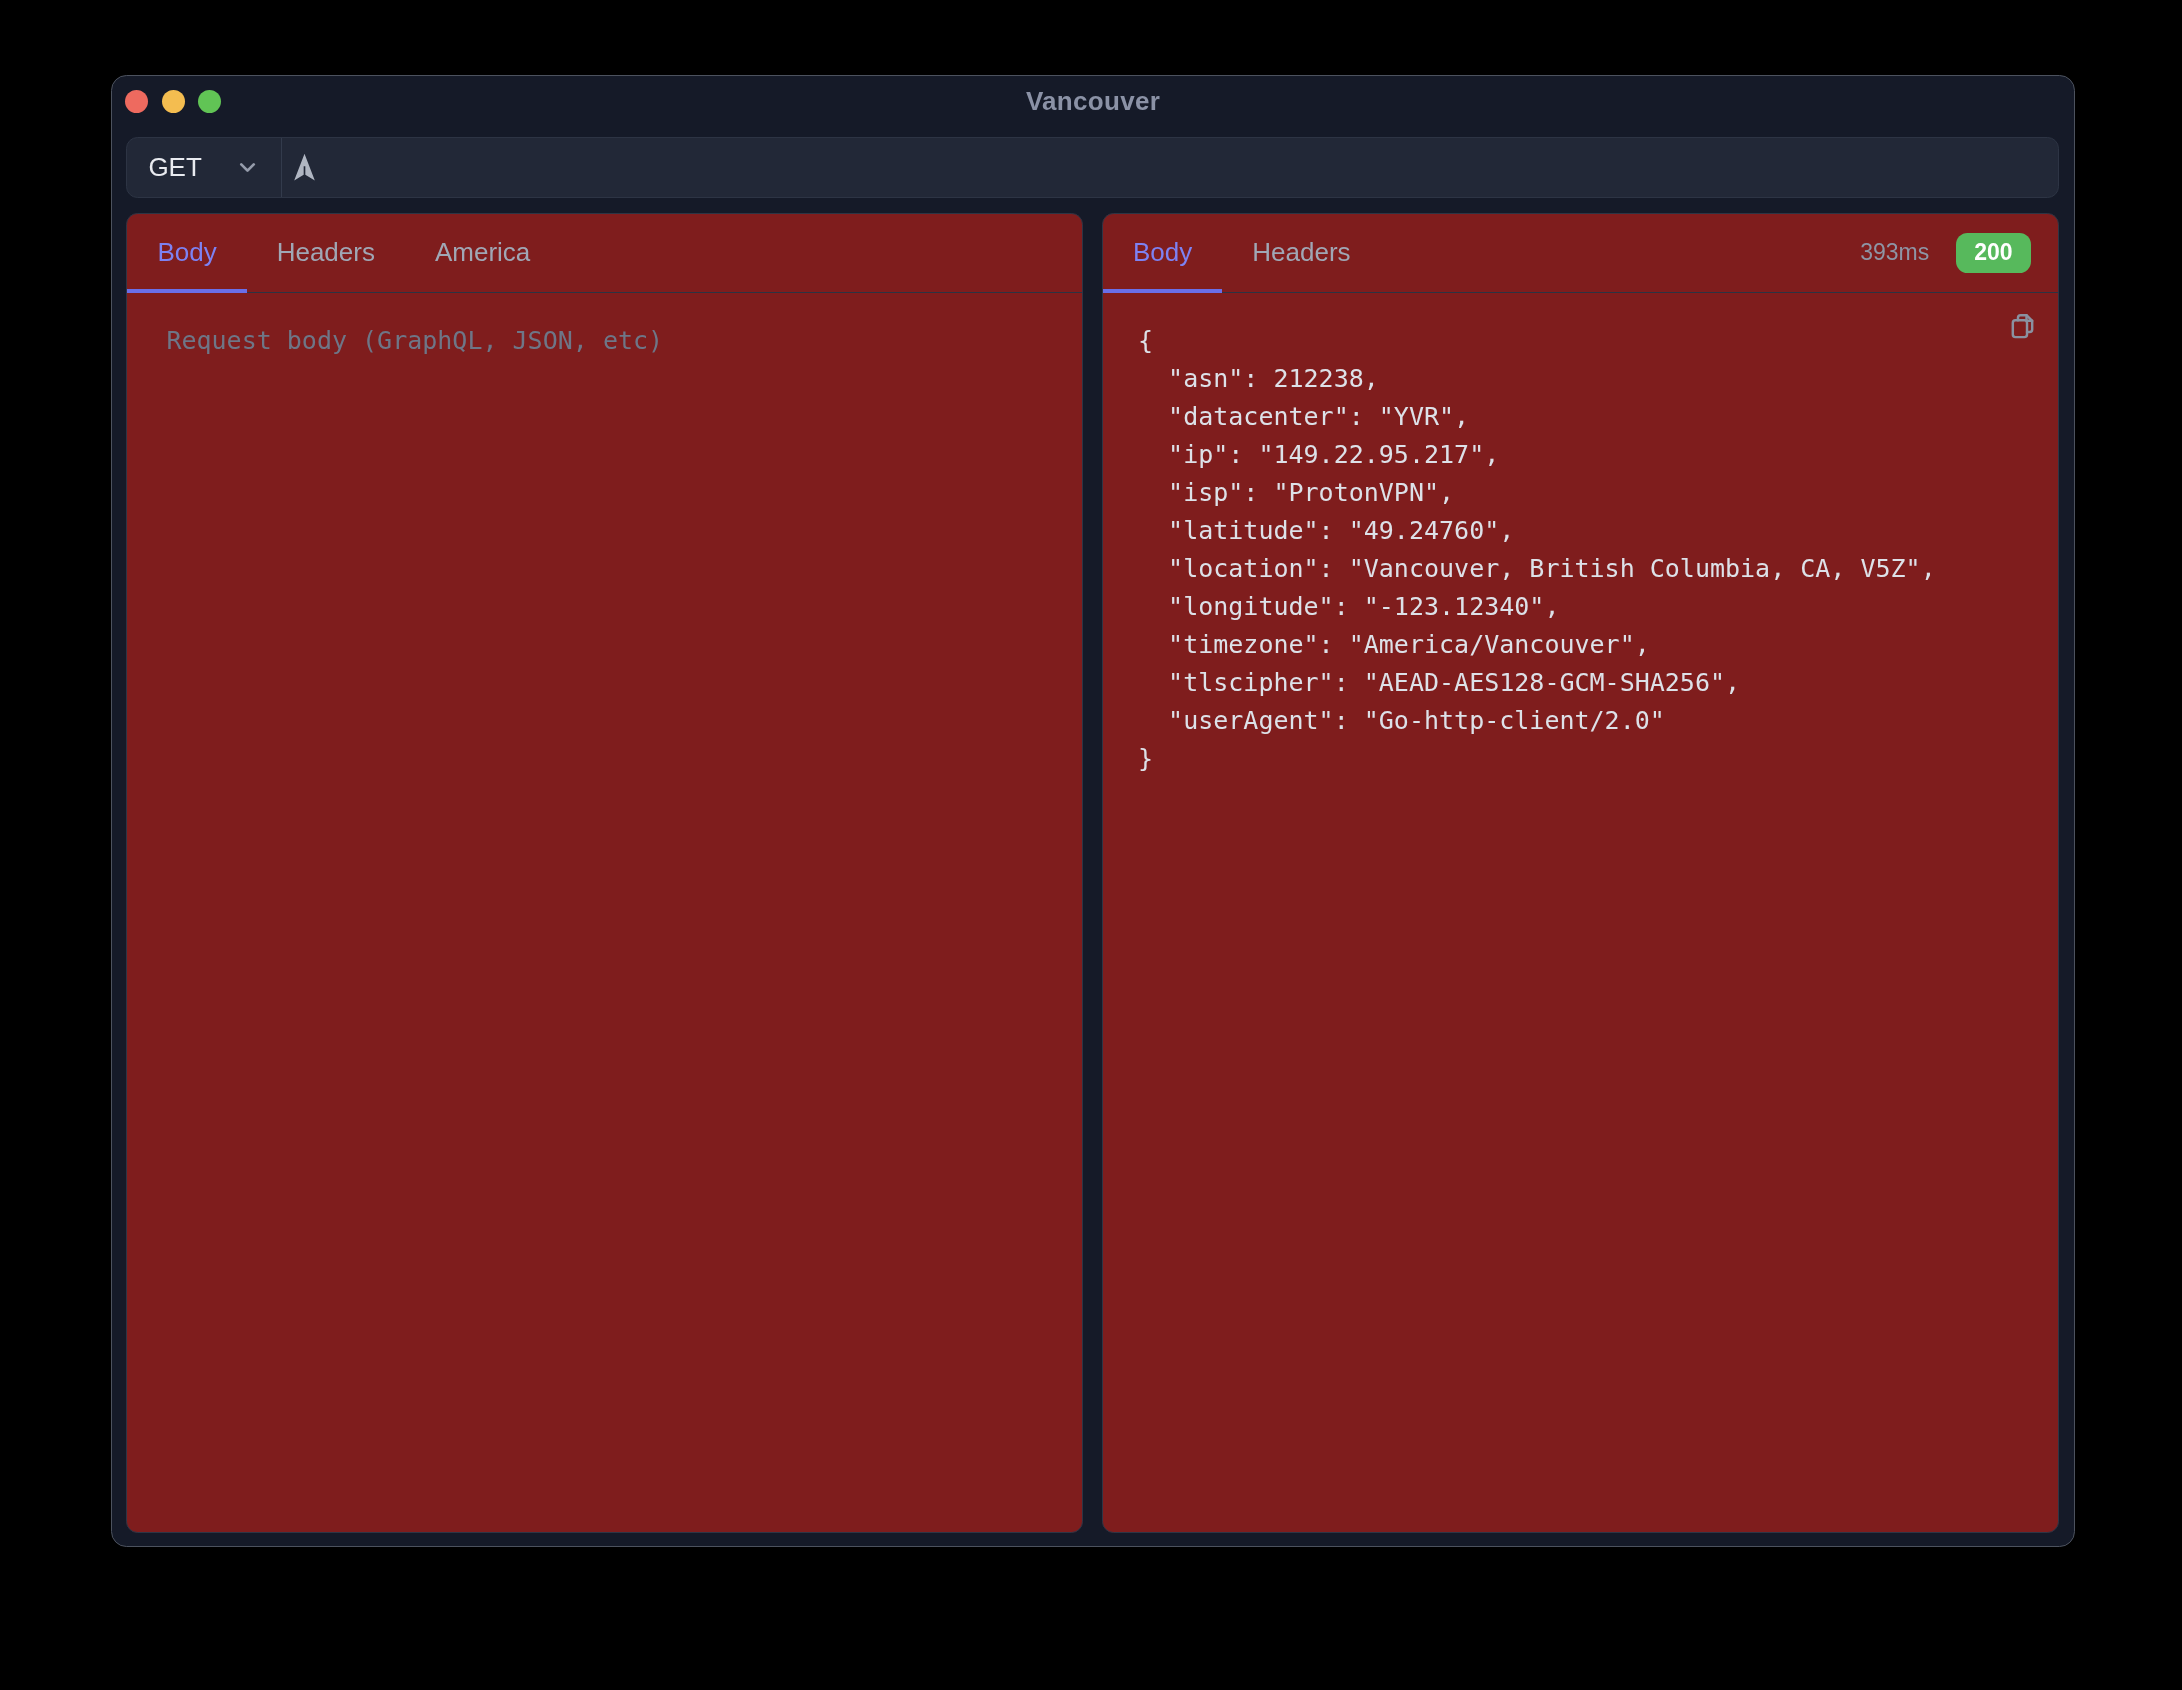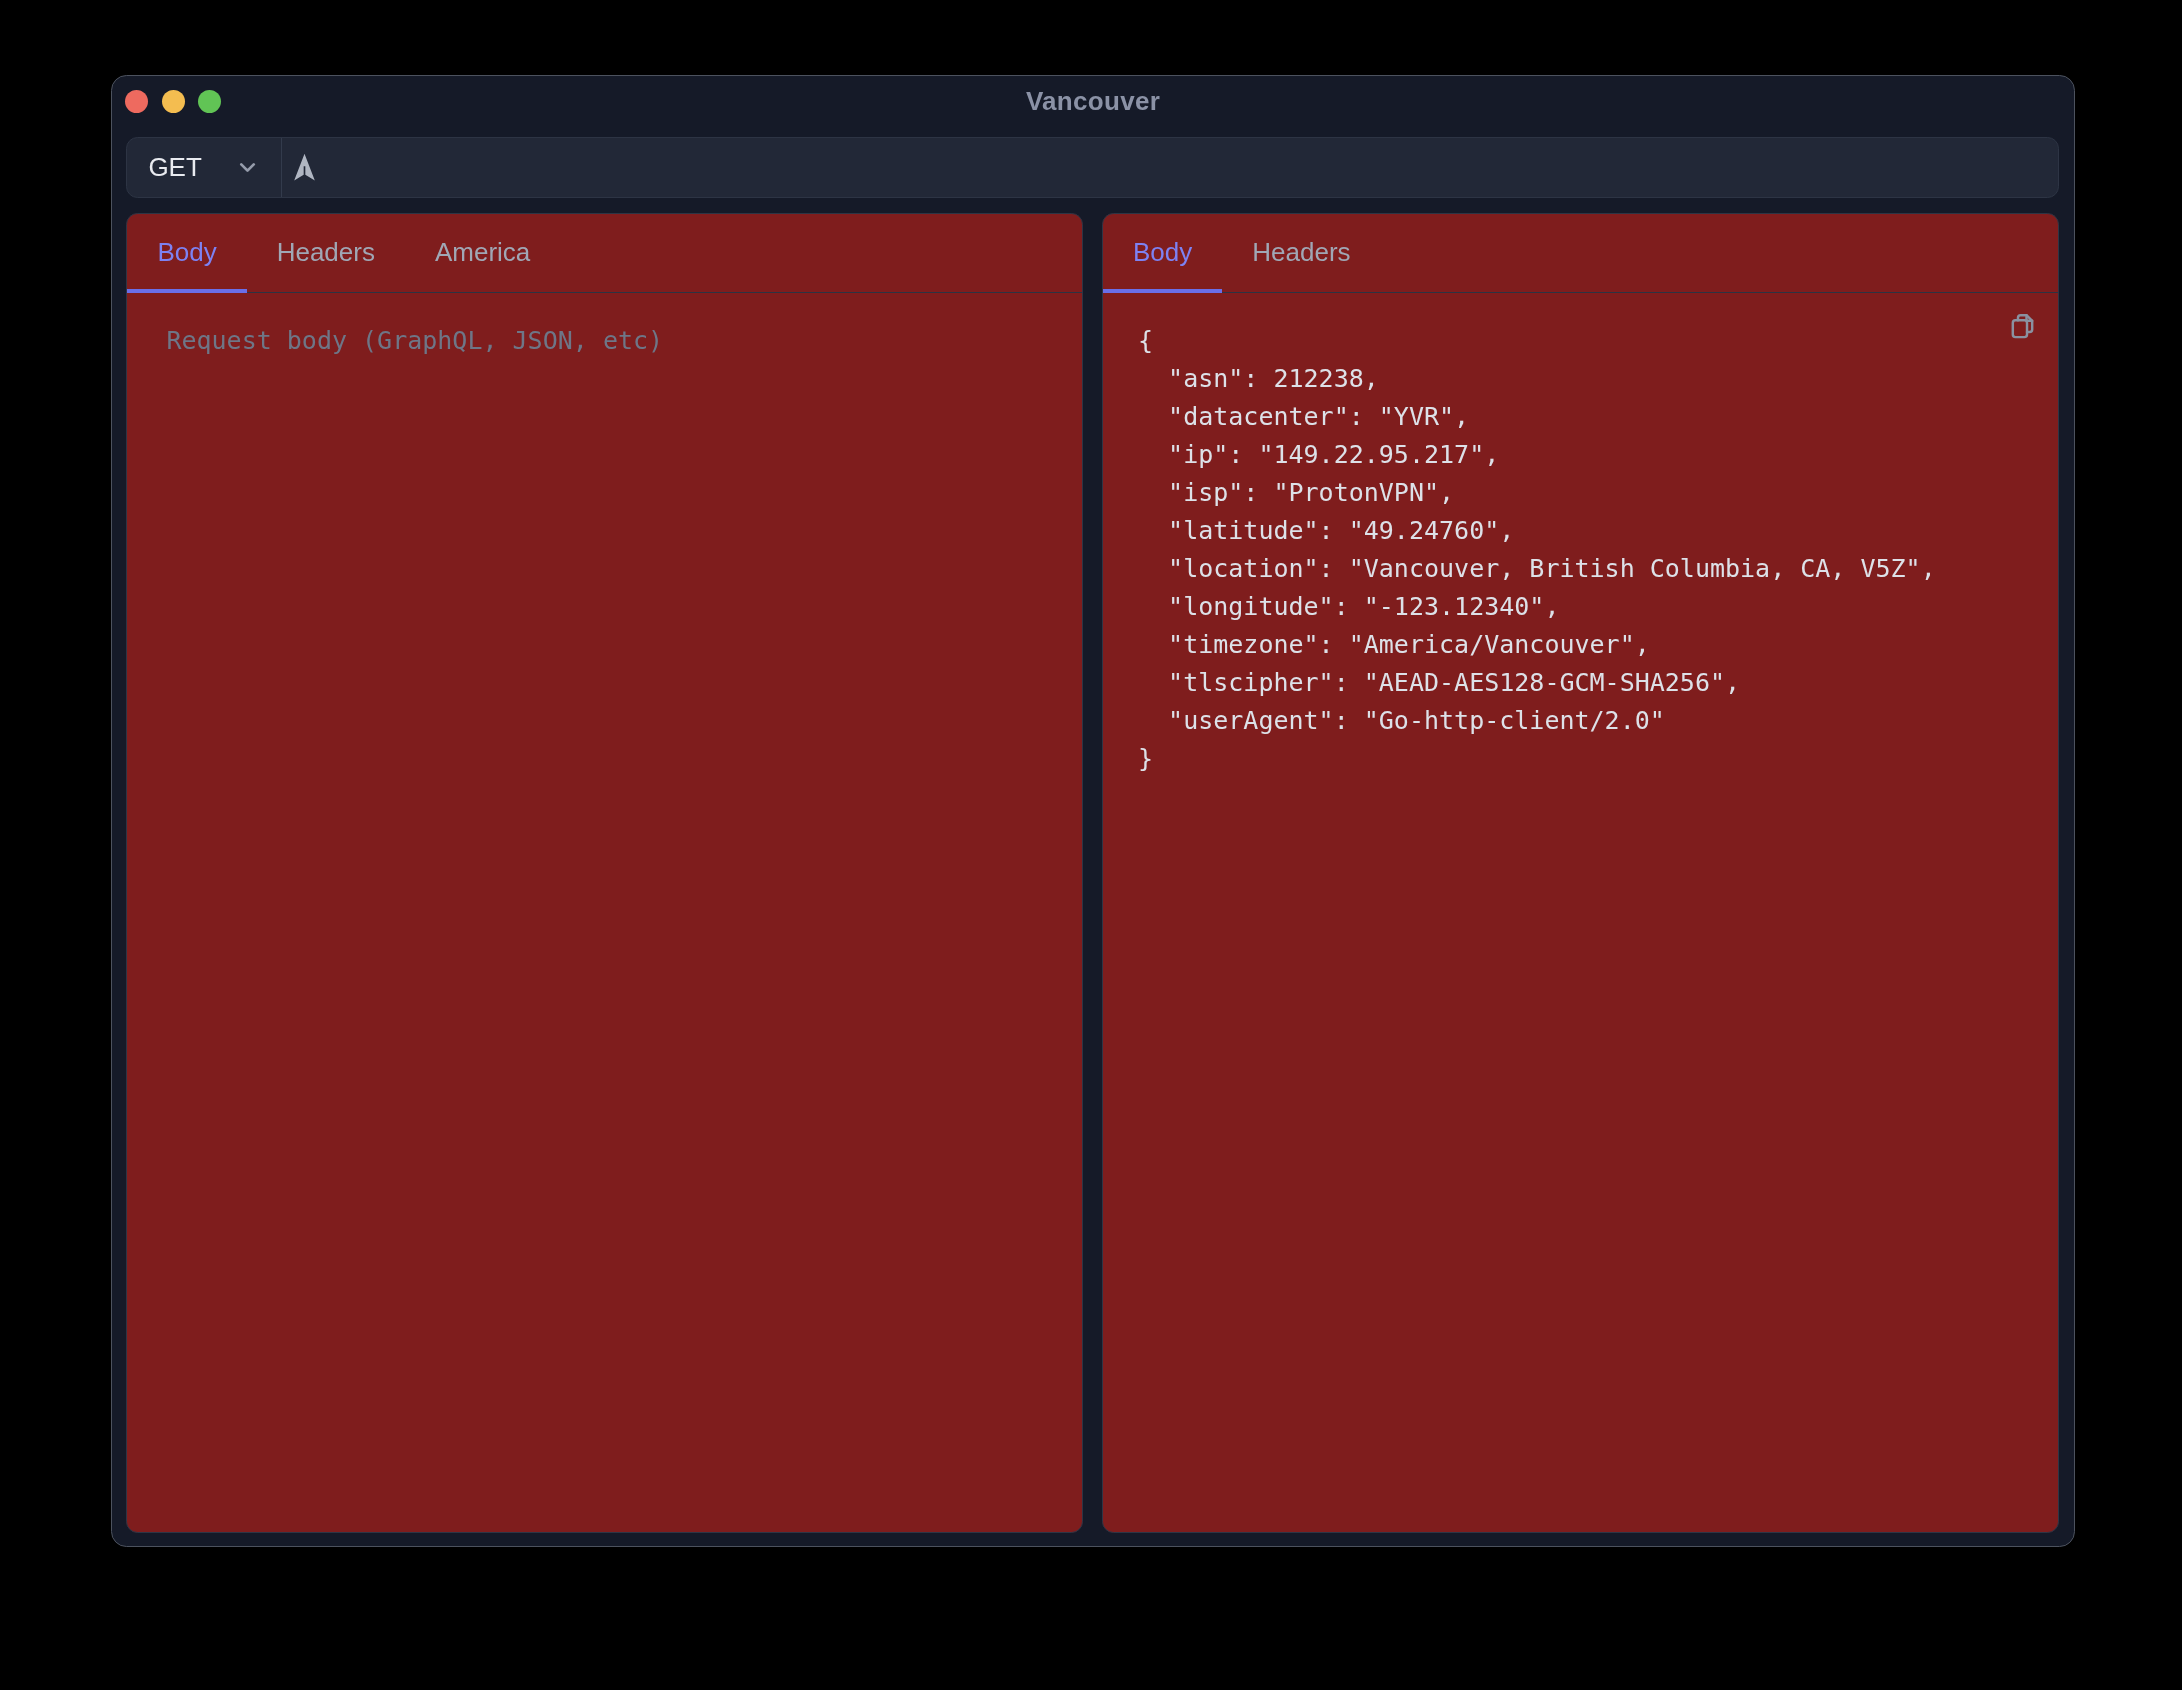--- a/index.html
+++ b/index.html
@@ -197,20 +197,24 @@
         <button class="tab">Headers</button>
         <button class="tab">America</button>
       </div>
       <textarea class="request-body" placeholder="Request body (GraphQL, JSON, etc)" style=""></textarea>
     </section>
 
     <section class="panel">
       <div class="tabbar">
         <button class="tab active">Body</button>
         <button class="tab">Headers</button>
+        <div class="tab-meta">
+          <span class="resp-time">393ms</span>
+          <span class="status-badge">200</span>
+        </div>
       </div>
       <div class="response-wrap">
         <button class="copy-btn">
           <span style="display:flex">
             <svg width="31" height="31" viewBox="0 0 24 24" fill="none" stroke="#8a91a0" stroke-width="1.9" stroke-linecap="round" stroke-linejoin="round">
               <path d="M8.5 8V6a2 2 0 0 1 2-2h4.6L19.5 8.4V15a2 2 0 0 1-2 2h-2"></path>
               <path d="M15.1 4v4.4h4.4"></path>
               <rect x="4.5" y="8" width="11" height="13" rx="2"></rect>
             </svg>
           </span>

